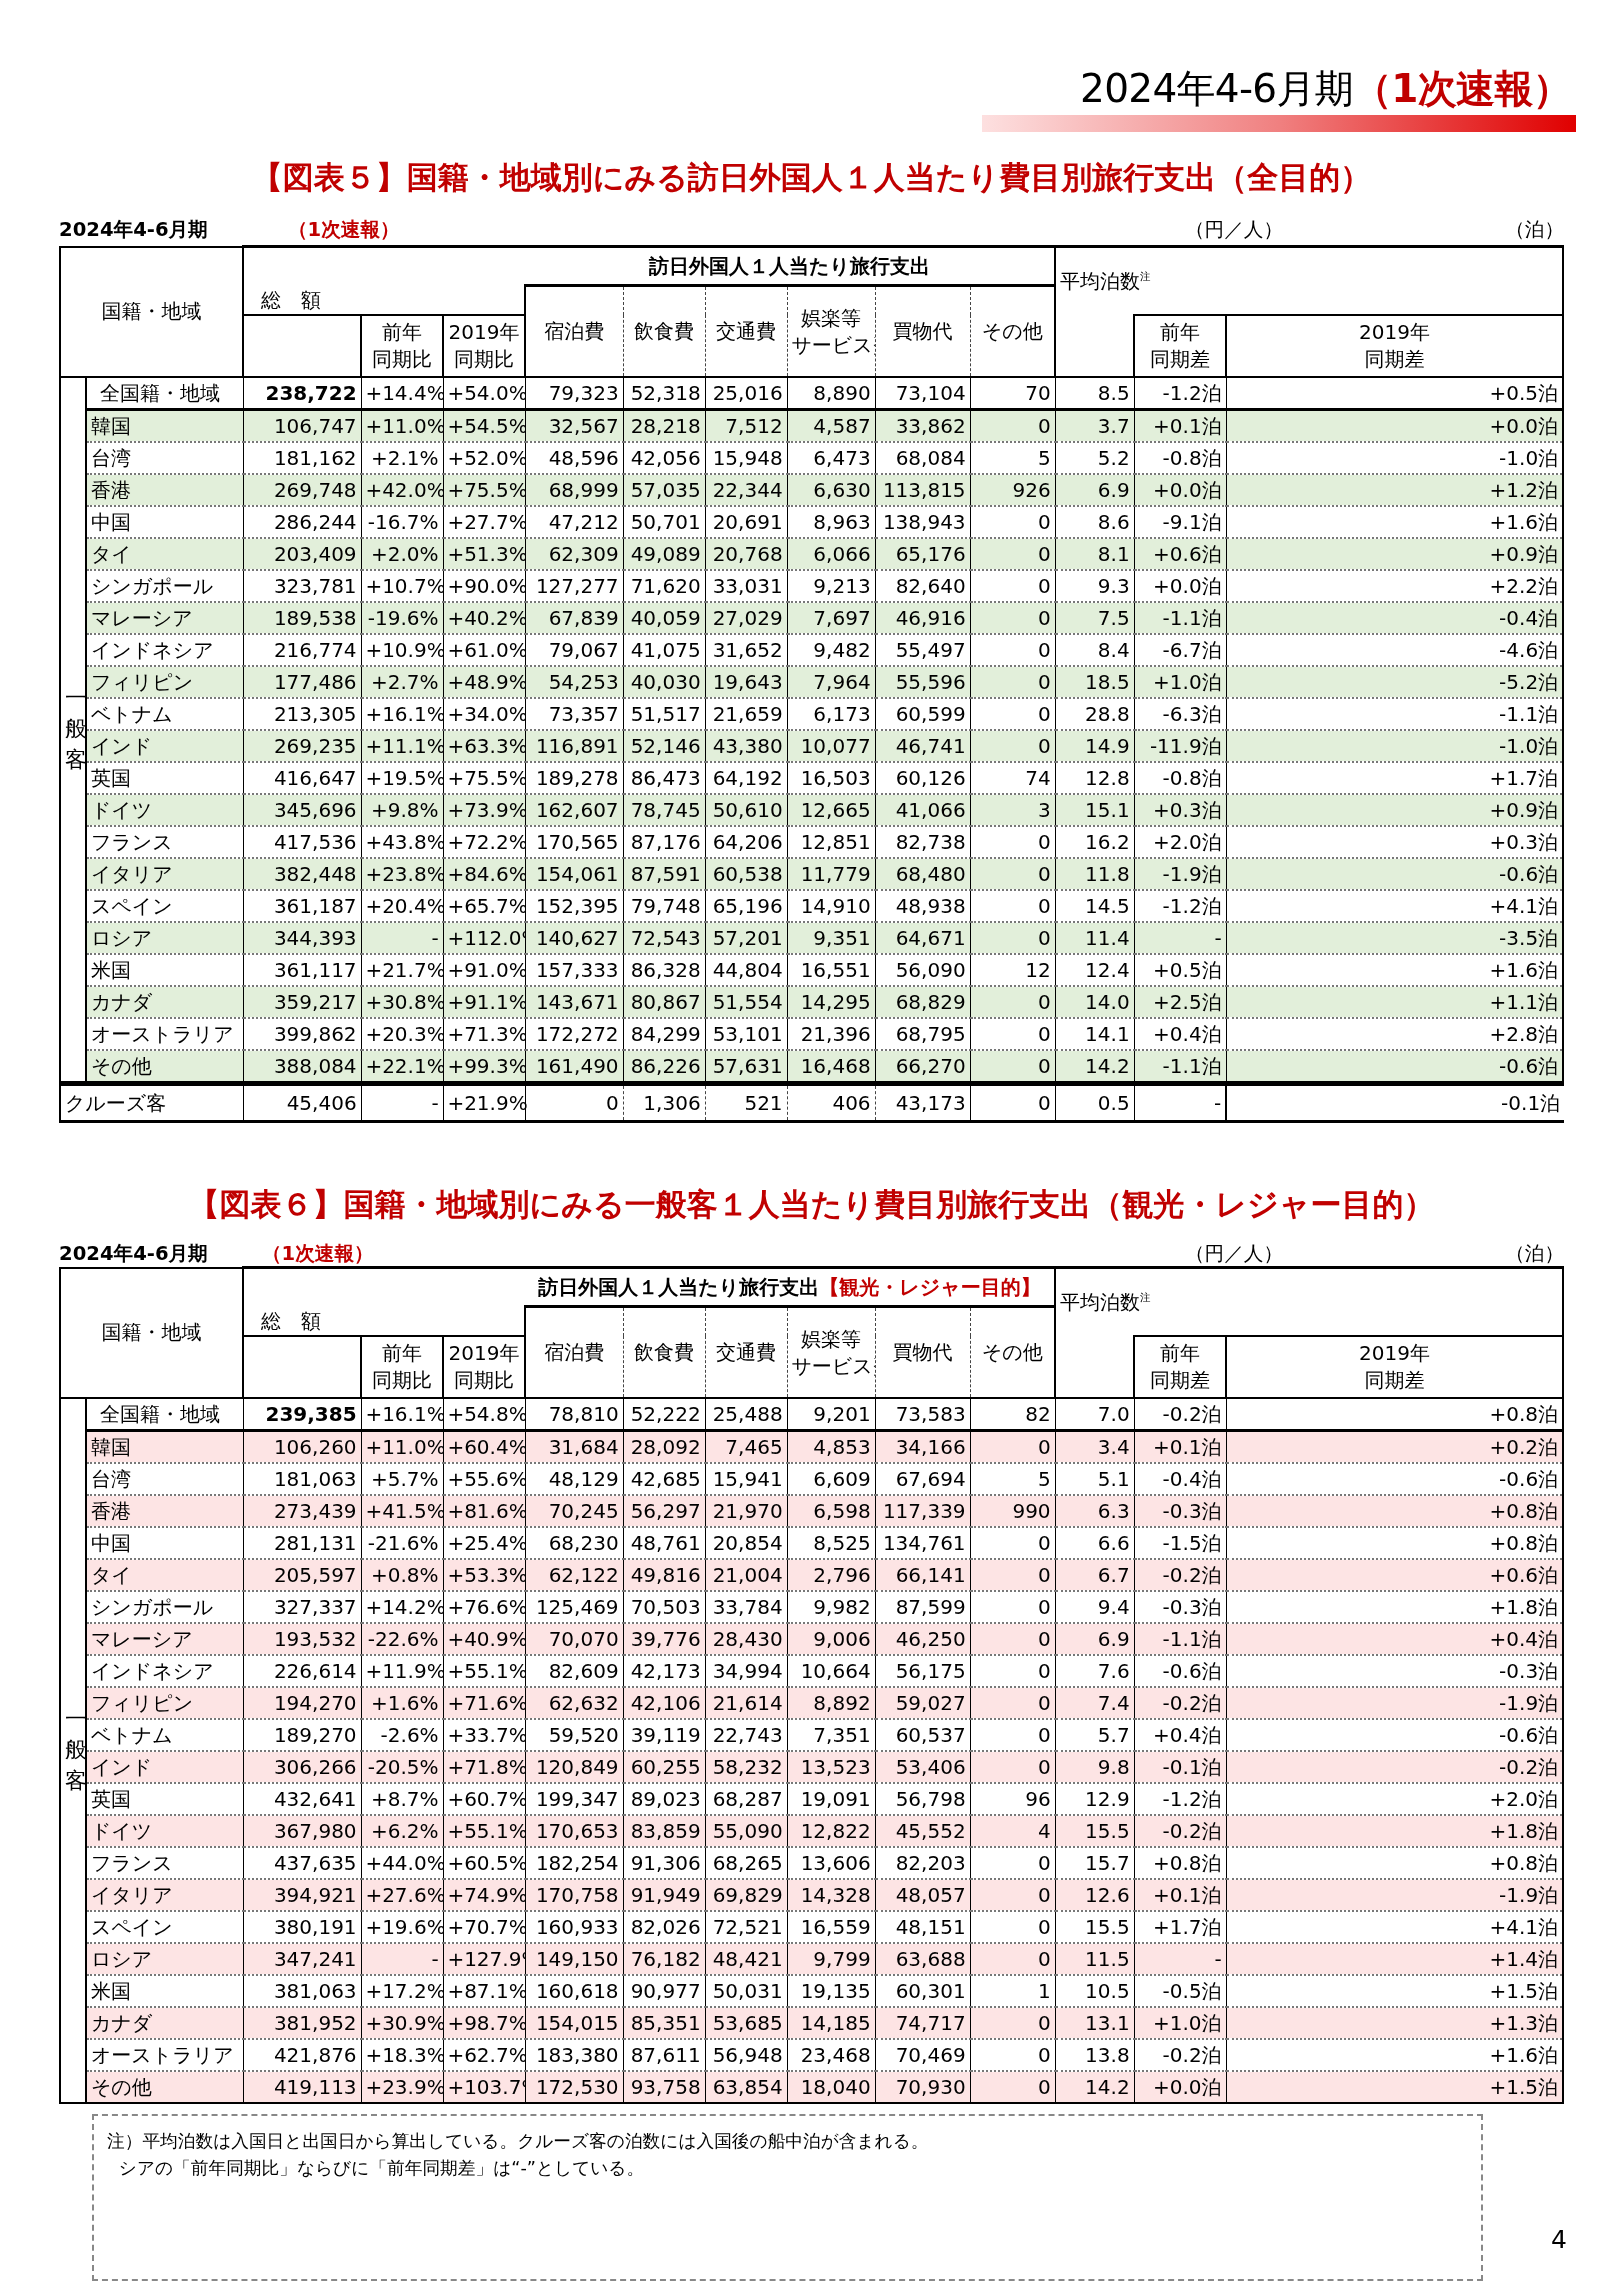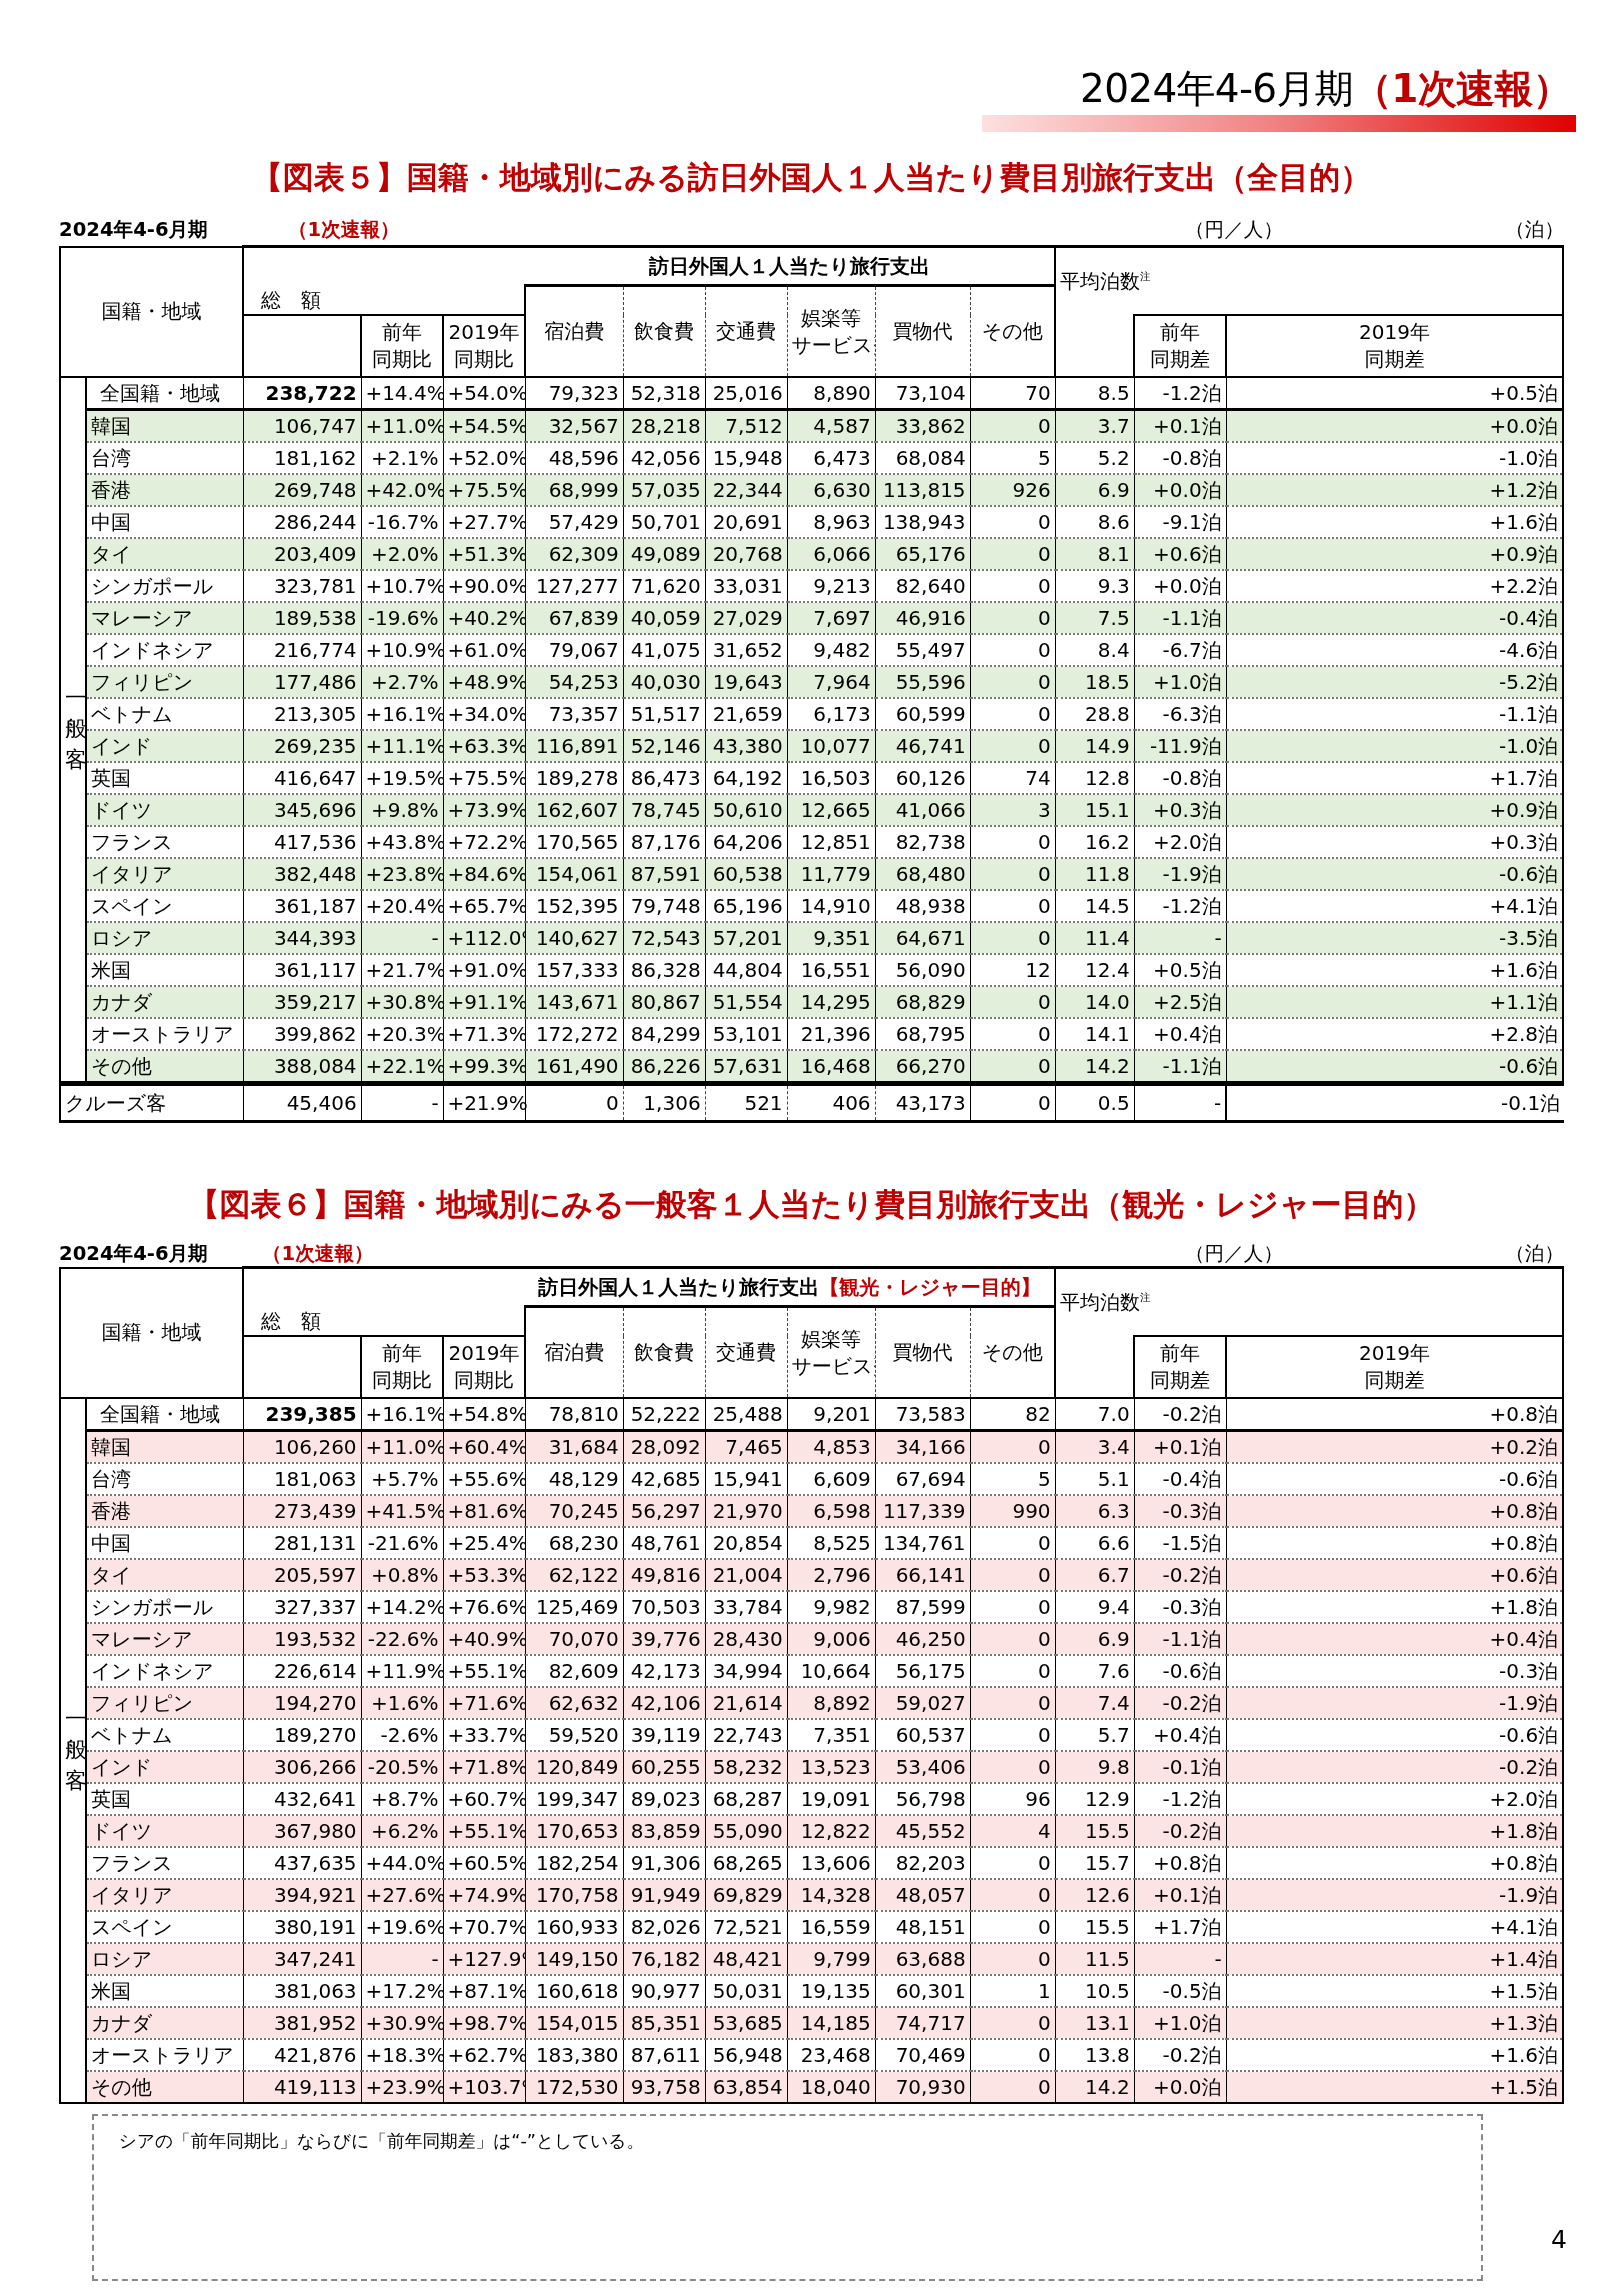--- a/index.html
+++ b/index.html
@@ -153,21 +153,21 @@
         <td class="dl shade" style="">926</td>
         <td class=" shade" style="">6.9</td>
         <td class=" shade" style="">+0.0泊</td>
         <td class=" shade" style="border-right:2px solid #000;">+1.2泊</td>
       </tr>
       <tr class="">
         <td class="name" style="">中国</td>
         <td class="" style="">286,244</td>
         <td class="" style="">-16.7%</td>
         <td class="" style="">+27.7%</td>
-        <td class="" style="">57,429</td>
+        <td class="" style="">47,212</td>
         <td class="dl" style="">50,701</td>
         <td class="dl" style="">20,691</td>
         <td class="dl" style="">8,963</td>
         <td class="dl" style="">138,943</td>
         <td class="dl" style="">0</td>
         <td class="" style="">8.6</td>
         <td class="" style="">-9.1泊</td>
         <td class="" style="border-right:2px solid #000;">+1.6泊</td>
       </tr>
       <tr class="">
@@ -837,16 +837,17 @@
         <td class="dl shade" style="">70,930</td>
         <td class="dl shade" style="">0</td>
         <td class=" shade" style="">14.2</td>
         <td class=" shade" style="">+0.0泊</td>
         <td class=" shade" style="border-right:2px solid #000;">+1.5泊</td>
       </tr>
     </tbody>
   </table>
 
 <div class="notes">
+  <div class="line">注）平均泊数は入国日と出国日から算出している。クルーズ客の泊数には入国後の船中泊が含まれる。</div>
   <div class="line" style="padding-left:11.8px;">シアの「前年同期比」ならびに「前年同期差」は“-”としている。</div>
 </div>
 <div class="page-no">4</div>
 
 
 </body></html>

